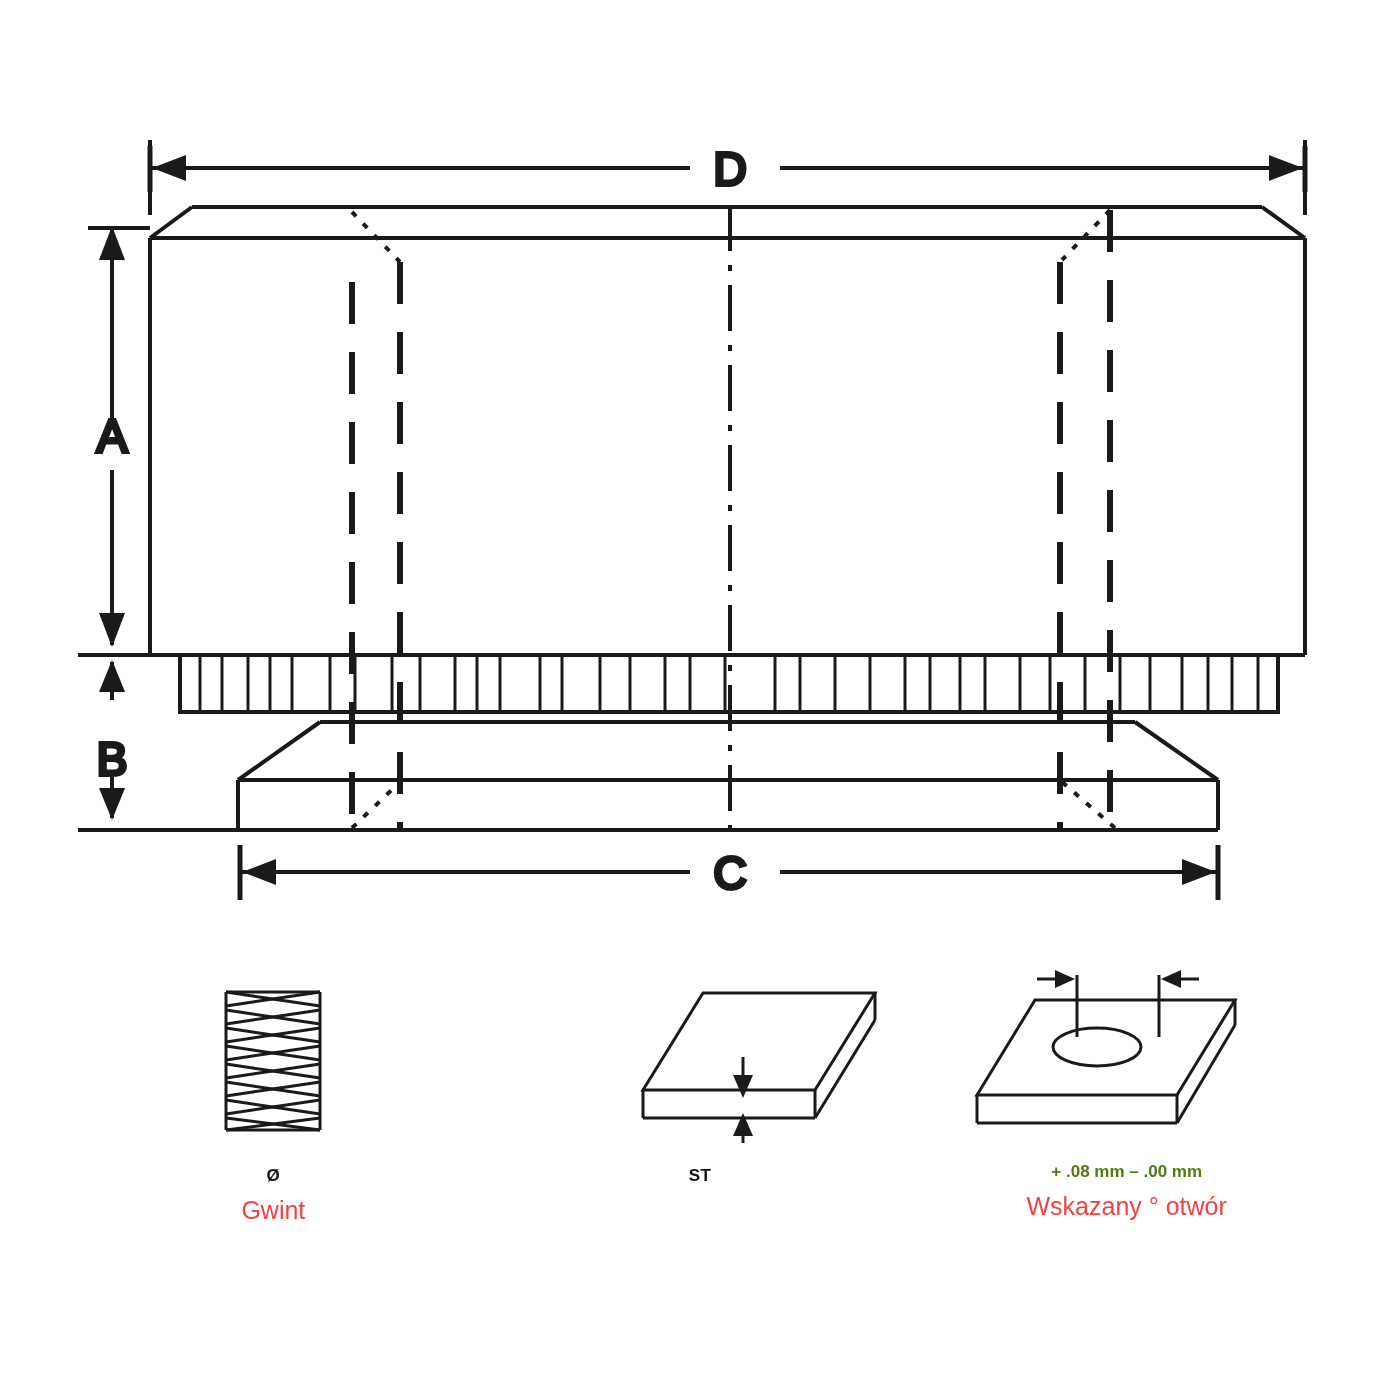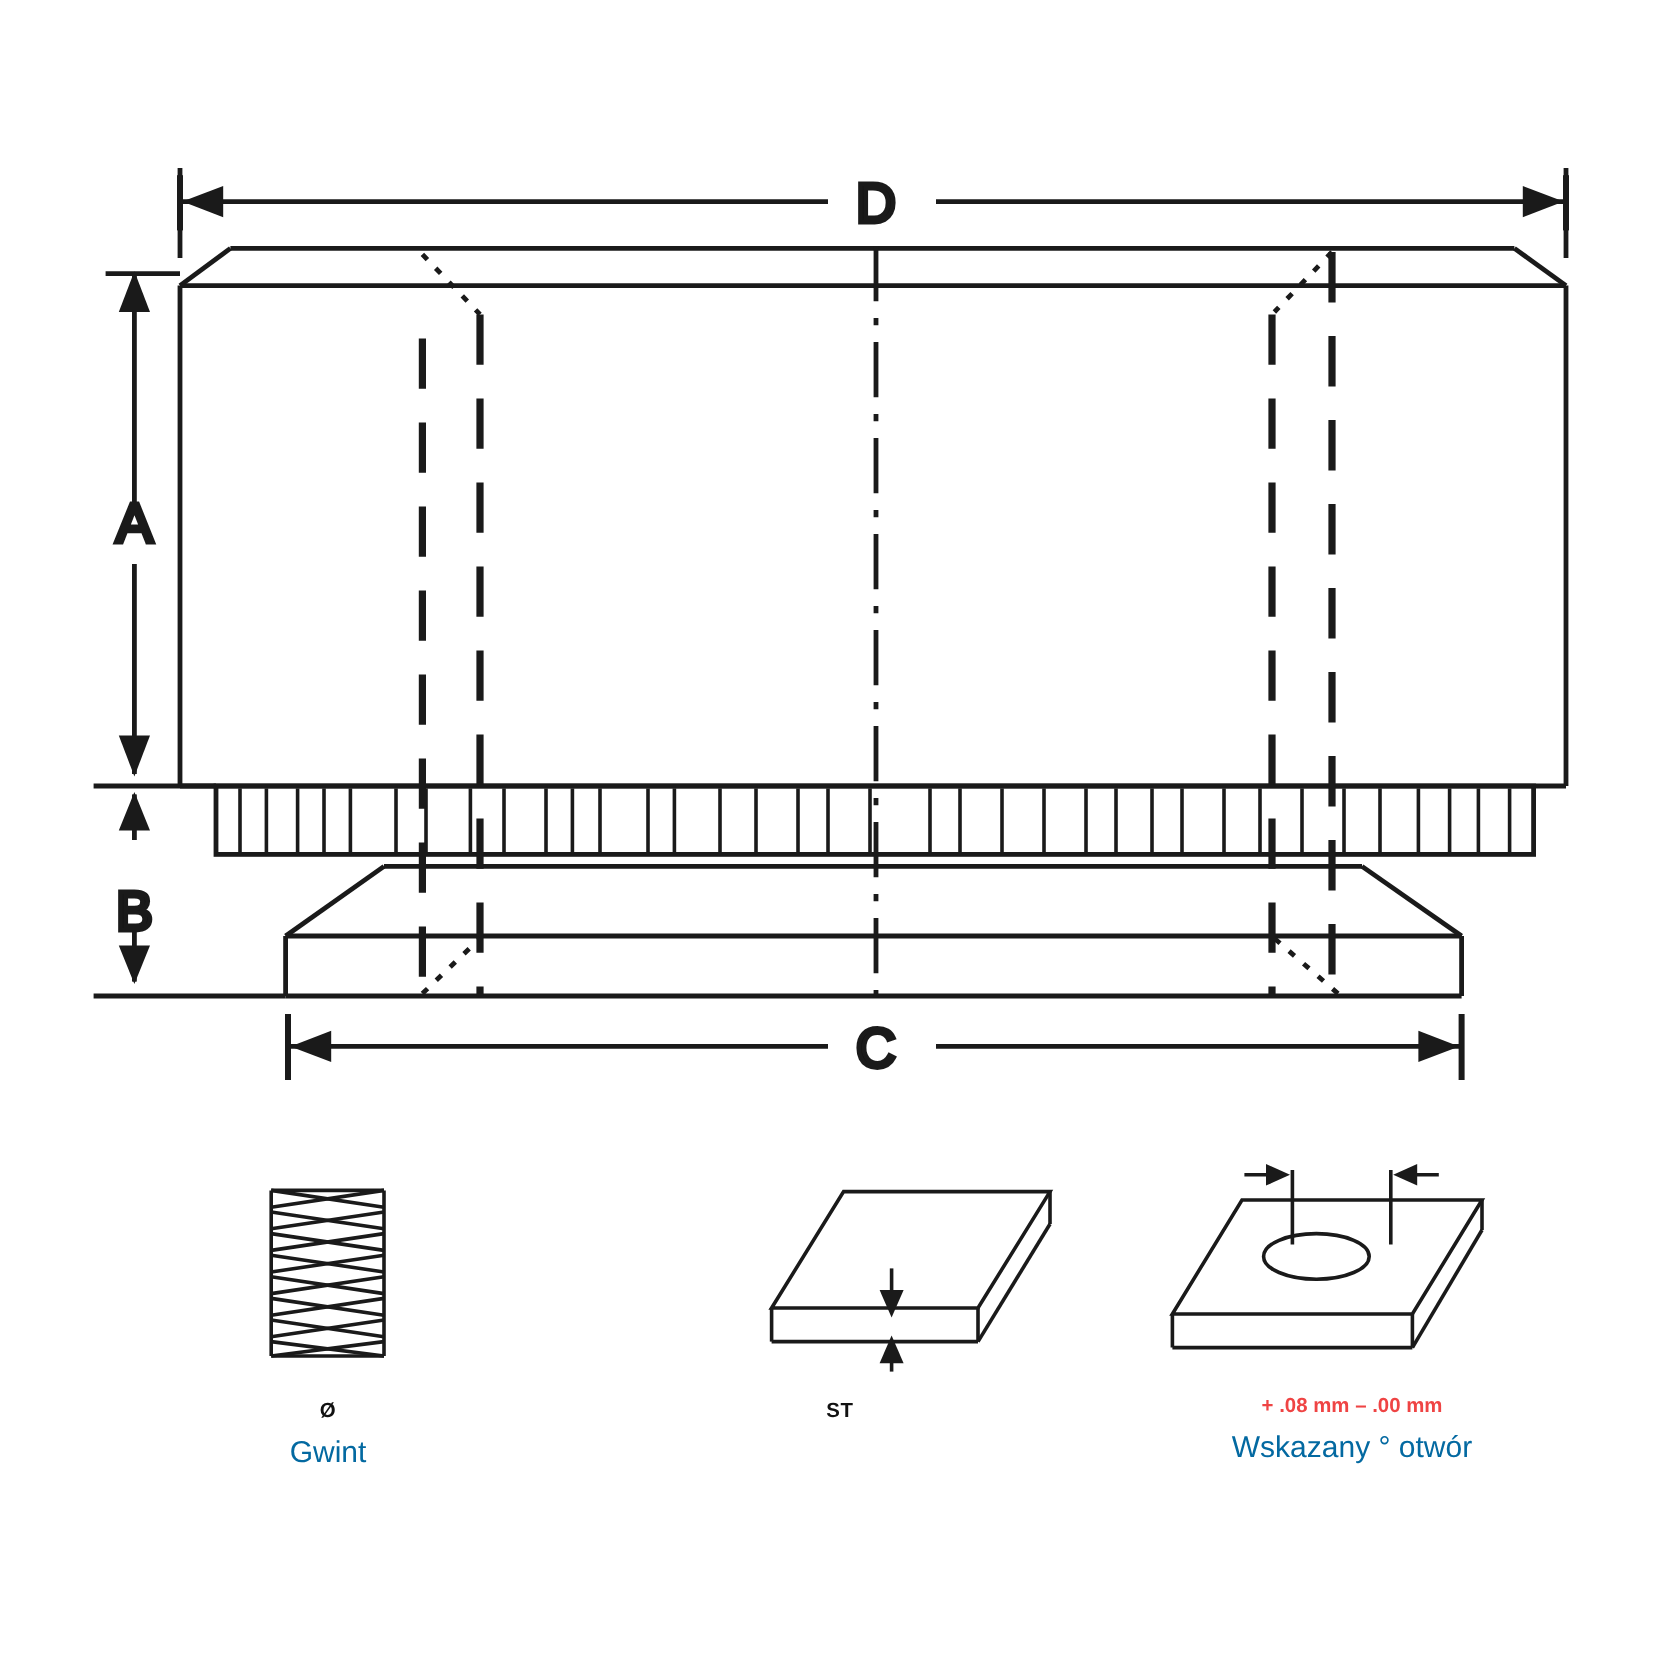--- a/index.html
+++ b/index.html
@@ -54,30 +54,30 @@
   .legend-sym {
     font-size: 17px;
     font-weight: bold;
     color: #111;
     margin-top: 6px;
     text-align: center;
     letter-spacing: 0.5px;
   }
   .legend-label {
     font-size: 25px;
-    color: #0369a1;
+    color: #ef4444;
     text-align: center;
     margin-top: 10px;
     line-height: 1.15;
     max-width: 330px;
   }
   .legend-note {
     font-size: 17px;
     font-weight: bold;
-    color: #ef4444;
+    color: #4d7c0f;
     text-align: left;
     margin-top: 2px;
   }
   .dim-letter {
     font-size: 46px;
     fill: #111;
     font-family: "Liberation Sans", sans-serif;
   }
   svg { display: block; }
 </style>

